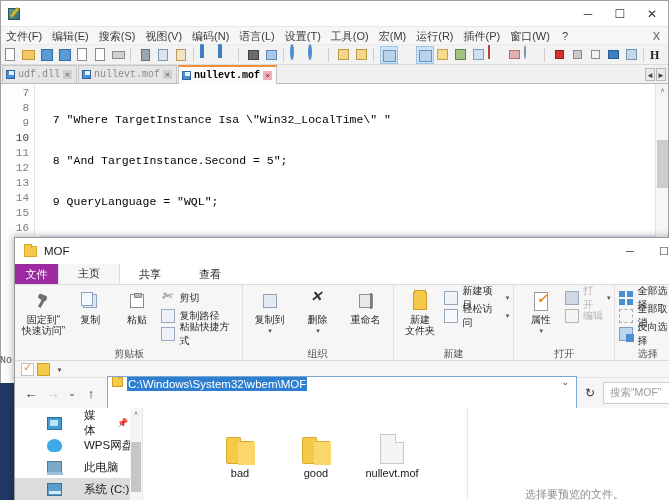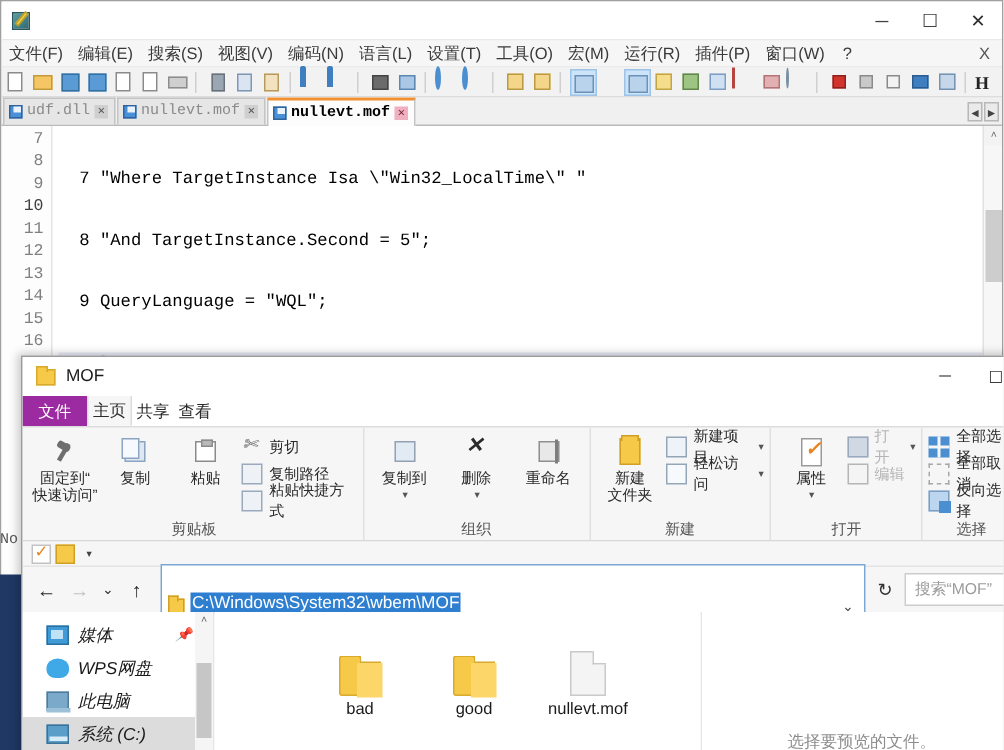--- a/index.html
+++ b/index.html
@@ -183,21 +183,21 @@
 
   #ex-tabs {
     height:21px; flex:0 0 21px; background:#ffffff; display:flex; align-items:stretch;
     border-bottom:1px solid #dcdcdc; position:relative;
   }
   #ex-tabs .tb-file {
     width:43px; background:#9c2aa0; color:#fff; font-size:11px;
     display:flex; align-items:center; justify-content:center;
   }
   #ex-tabs .rb {
-    padding:0 3px; font-size:11px; color:#2a2a2a;
+    padding:0 19px; font-size:11px; color:#2a2a2a;
     display:flex; align-items:center;
   }
   #ex-tabs .rb.active { background:#f6f6f6; border-left:1px solid #dcdcdc;
                         border-right:1px solid #dcdcdc; border-bottom:1px solid #f6f6f6; }
 
   #ex-ribbon {
     height:76px; flex:0 0 76px; background:#f6f6f6; border-bottom:1px solid #d8d8d8;
     display:flex; align-items:stretch; padding-left:2px;
   }
   .rgroup {
@@ -265,21 +265,21 @@
     padding:0 6px; gap:2px;
   }
   #ex-addr .nav {
     width:20px; height:20px; display:flex; align-items:center; justify-content:center;
     font-size:13px; color:#2a2a2a;
   }
   #ex-addr .nav.dis { color:#c2c2c2; }
   #ex-addr .nav.small { width:14px; font-size:9px; }
   #ex-pathbox {
     flex:1 1 auto; height:34px; background:#fff; border:1px solid #7aa7d4;
-    display:flex; align-items:flex-end; padding:0 2px; margin-left:4px; overflow:hidden;
+    display:flex; align-items:flex-start; padding:0 2px; margin-left:4px; overflow:hidden;
   }
   #ex-pathbox .pfold { width:11px; height:10px; background:#f7c948; border:1px solid #d09f25;
                        margin:0 4px 0 2px; flex:0 0 11px; position:relative; }
   #ex-pathbox .pfold::before{content:""; position:absolute; left:-1px; top:-3px; width:5px; height:3px;
                        background:#f7c948; border:1px solid #d09f25; border-bottom:none;}
   #ex-pathtext {
     font-size:11.5px; color:#fff; background:#2f7fd1; padding:1px 1px; white-space:nowrap;
   }
   #ex-pathbox .pdd { margin-left:auto; font-size:9px; color:#444; padding:0 5px; }
   #ex-refresh { width:22px; height:22px; display:flex; align-items:center; justify-content:center;
@@ -289,22 +289,22 @@
     display:flex; align-items:center; padding-left:6px;
     font-size:10.5px; color:#9a9a9a; white-space:nowrap; overflow:hidden;
   }
 
   #ex-body { flex:1 1 auto; display:flex; min-height:0; }
   #ex-nav {
     width:128px; flex:0 0 128px; background:#fff; border-right:1px solid #e6e6e6;
     position:relative; overflow:hidden; padding-top:4px;
   }
   .navitem {
-    height:22px; display:flex; align-items:center; gap:6px; padding-left:16px;
-    font-size:11.5px; color:#1a1a1a; position:relative;font-style:italic;
+    height:22px; display:flex; align-items:center; gap:22px; padding-left:32px;
+    font-size:11.5px; color:#1a1a1a; position:relative;
   }
   .navitem.sel { background:#dcdcdc; }
   .navitem .ni { width:15px; height:13px; position:relative; flex:0 0 15px;}
   .ni-media{ background:#3f9ad6; border:1px solid #2b6f9d;}
   .ni-media::after{content:""; position:absolute; left:2px; top:2px; width:8px; height:6px; background:#bfe2f6;}
   .ni-cloud{ background:#3fa9e8; border-radius:50% 50% 40% 40%; }
   .ni-pc{ background:#7aa9c9; border:1px solid #4f7c9a;}
   .ni-pc::after{content:""; position:absolute; left:-1px; bottom:-2px; width:16px; height:3px; background:#9bc0d8;}
   .ni-drive{ background:#5b9ec9; border:1px solid #3c7396;}
   .ni-drive::after{content:""; position:absolute; left:1px; top:7px; width:12px; height:3px; background:#d8ecf8;}

